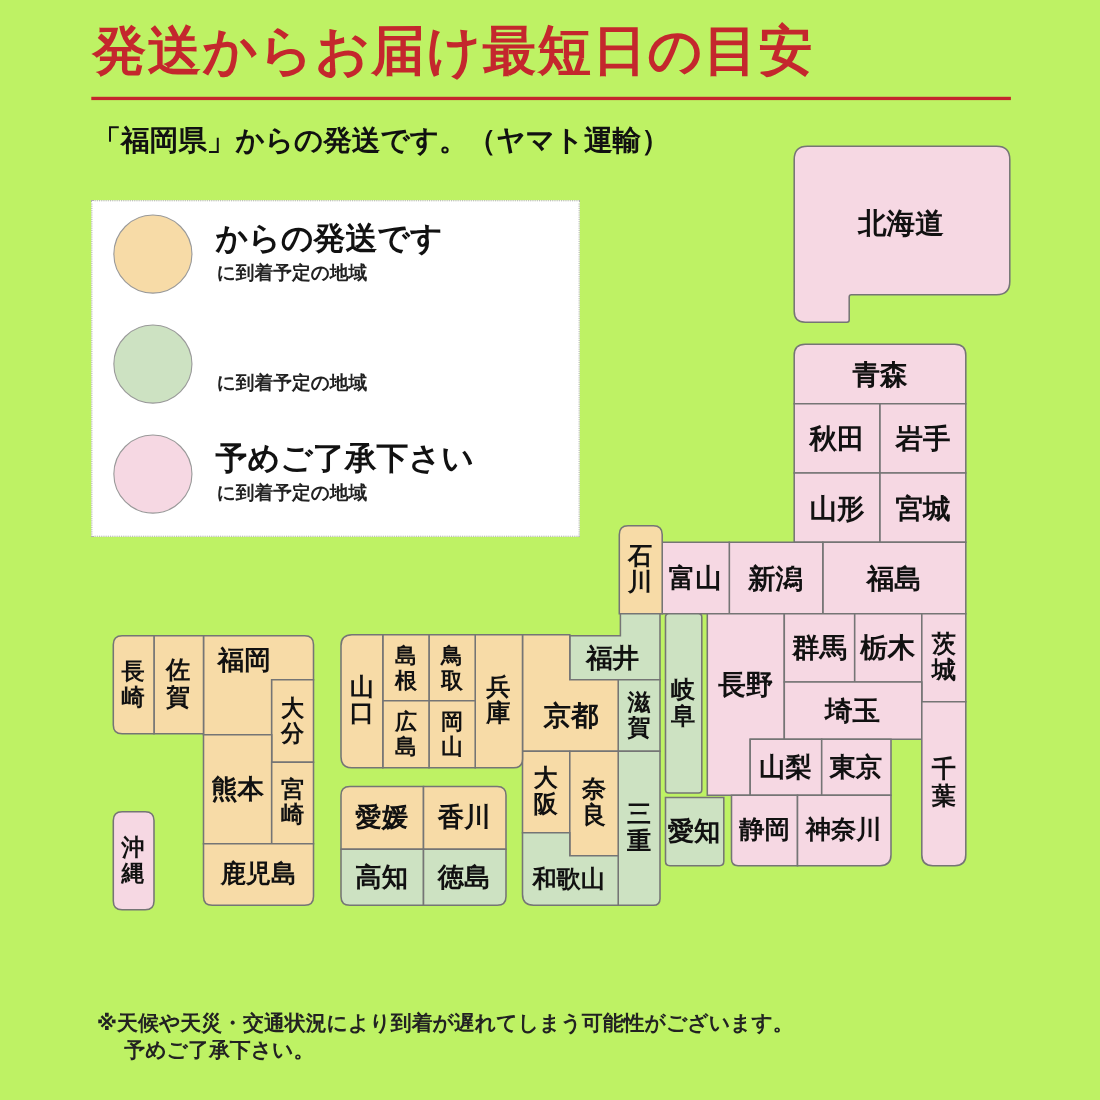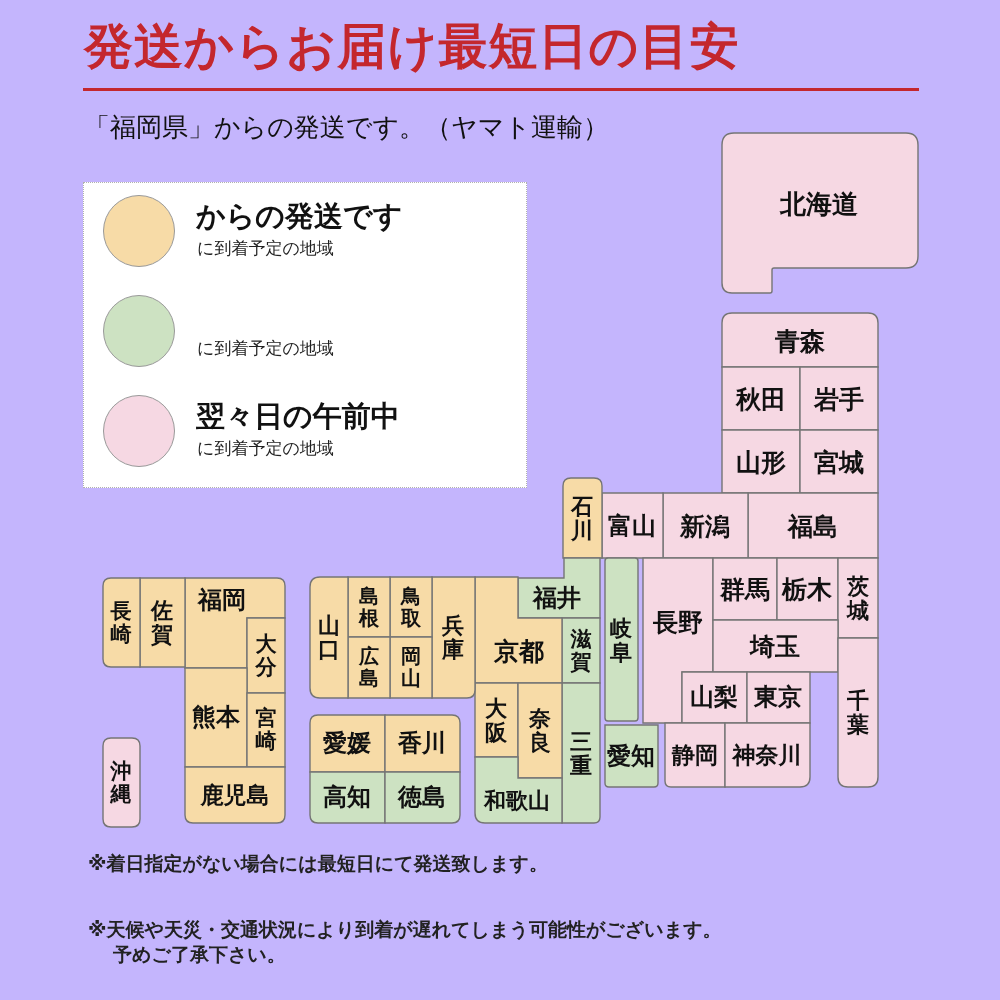--- a/index.html
+++ b/index.html
@@ -1,25 +1,25 @@
 <!DOCTYPE html>
 <html><head>
 <meta charset="utf-8">
 <style>
   html,body{margin:0;padding:0;background:#ffffff;}
   body{font-family:"DejaVu Sans",sans-serif;}
-  #page{position:relative;width:1000px;height:1000px;background:#c4b5fd;overflow:hidden;}
+  #page{position:relative;width:1000px;height:1000px;background:#bef264;overflow:hidden;}
   .abs{position:absolute;}
   #page-title{left:84px;top:14px;font-size:49px;font-weight:bold;color:#c4272d;letter-spacing:1px;white-space:nowrap;}
   #title-underline{left:83px;top:88px;width:836px;height:3px;background:#c4272d;}
-  #origin-note{left:84px;top:110px;font-size:26px;font-weight:400;color:#111;white-space:nowrap;}
+  #origin-note{left:84px;top:110px;font-size:26px;font-weight:700;color:#111;white-space:nowrap;}
   #legend-box{left:83px;top:182px;width:444px;height:306px;border:1px dotted #b0b0b0;box-sizing:border-box;background:#fff;}
   .legend-dot{position:absolute;left:103px;width:72px;height:72px;border-radius:50%;border:1px solid #999;box-sizing:border-box;}
   .legend-title{position:absolute;left:196px;font-size:29px;font-weight:600;color:#111;white-space:nowrap;}
-  .legend-sub{position:absolute;left:197px;font-size:17px;font-weight:400;color:#222;white-space:nowrap;}
+  .legend-sub{position:absolute;left:197px;font-size:17px;font-weight:700;color:#222;white-space:nowrap;}
   #islands-note{left:110px;top:499px;font-size:23px;font-weight:600;color:#111;white-space:nowrap;}
   #islands-note .mark{color:#cc1122;}
   .footnote{position:absolute;left:88px;font-size:19px;font-weight:600;color:#222;white-space:nowrap;}
   #map-svg{position:absolute;left:0;top:0;}
   #map-svg text{fill:#111;font-family:"DejaVu Sans",sans-serif;font-weight:600;}
 </style>
 </head>
 <body>
 
 <div id="page">
@@ -31,21 +31,21 @@
   <div class="abs" id="legend-box"></div>
 
   <div class="legend-dot" style="top: 195px; background: rgb(247, 219, 167);"></div>
   <div class="legend-title" style="top:197px;">からの発送です</div>
   <div class="legend-sub" style="top:237px;">に到着予定の地域</div>
 
   <div class="legend-dot" style="top: 295px; background: rgb(205, 226, 194);"></div>
   <div class="legend-sub" style="top:337px;">に到着予定の地域</div>
 
   <div class="legend-dot" style="top: 395px; background: rgb(246, 216, 227);"></div>
-  <div class="legend-title" style="top:397px;">翌々日の午前中</div>
+  <div class="legend-title" style="top:397px;">予めご了承下さい</div>
   <div class="legend-sub" style="top:437px;">に到着予定の地域</div>
 
 
   <svg id="map-svg" width="1000" height="1000" viewBox="0 0 1000 1000">
       <g>
         <path d="M722 145 Q722 133 734 133 L906 133 Q918 133 918 145 L918 256 Q918 268 906 268 L774 268 Q772 268 772 270 L772 291 Q772 293 770 293 L732 293 Q722 293 722 283 Z" fill="#f6d8e3" stroke="#757575" stroke-width="1.4"></path>
         <text font-size="26" text-anchor="middle" x="819" y="204" dominant-baseline="central">北海道</text>
       </g>
       <g>
         <path d="M722 323 Q722 313 732 313 L868 313 Q878 313 878 323 L878 367 L722 367 Z" fill="#f6d8e3" stroke="#757575" stroke-width="1.4"></path>
@@ -226,17 +226,16 @@
       <g>
         <path d="M185 767 L285 767 L285 815 Q285 823 277 823 L193 823 Q185 823 185 815 Z" fill="#f7dba7" stroke="#757575" stroke-width="1.4"></path>
         <text font-size="23" text-anchor="middle" x="235" y="795" dominant-baseline="central">鹿児島</text>
       </g>
       <g>
         <path d="M103 746 Q103 738 111 738 L132 738 Q140 738 140 746 L140 819 Q140 827 132 827 L111 827 Q103 827 103 819 Z" fill="#f6d8e3" stroke="#757575" stroke-width="1.4"></path>
         <text font-size="21" text-anchor="middle"><tspan x="121" y="770.5" dominant-baseline="central">沖</tspan><tspan x="121" y="793.5" dominant-baseline="central">縄</tspan></text>
       </g>
     </svg>
 
-  <div class="footnote" style="top:851px;">※着日指定がない場合には最短日にて発送致します。</div>
   <div class="footnote" style="top:917px;">※天候や天災・交通状況により到着が遅れてしまう可能性がございます。</div>
   <div class="footnote" style="top:942px;left:113px;">予めご了承下さい。</div>
 
 </div>
 
 </body></html>

